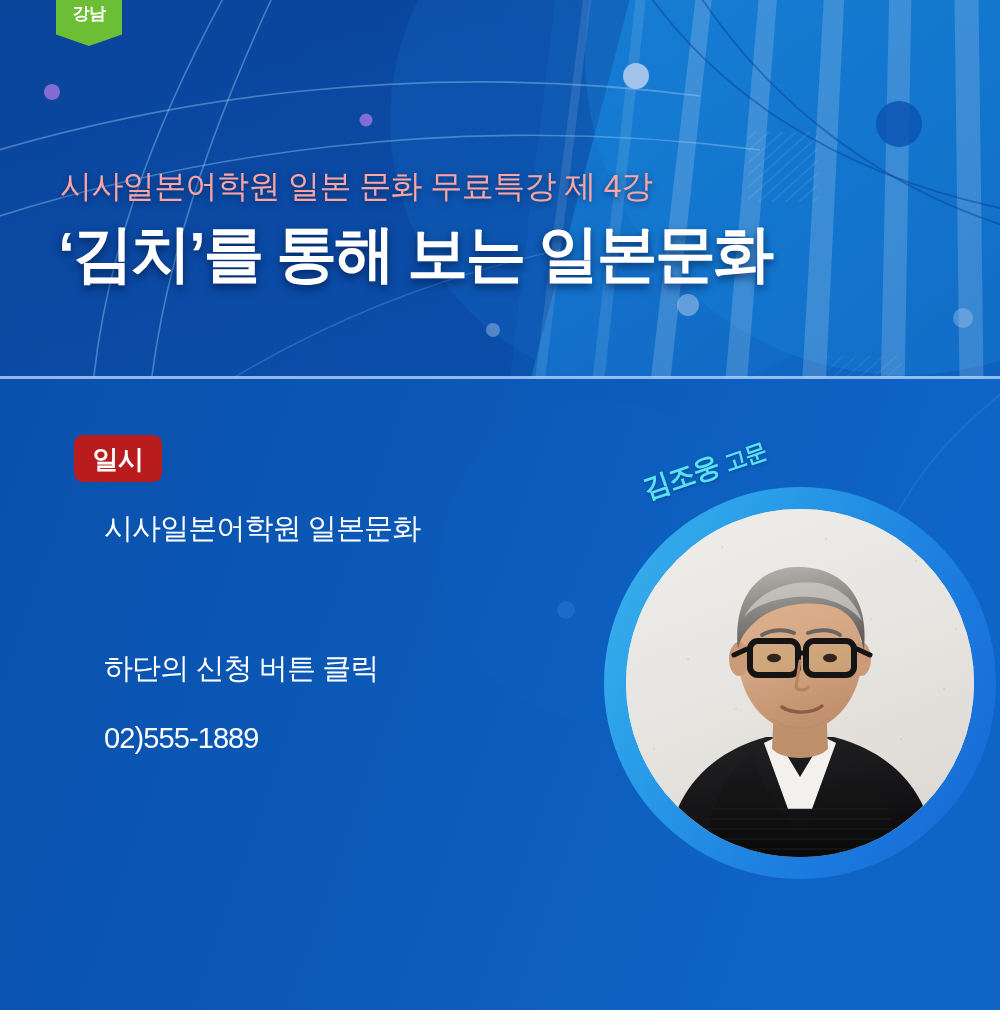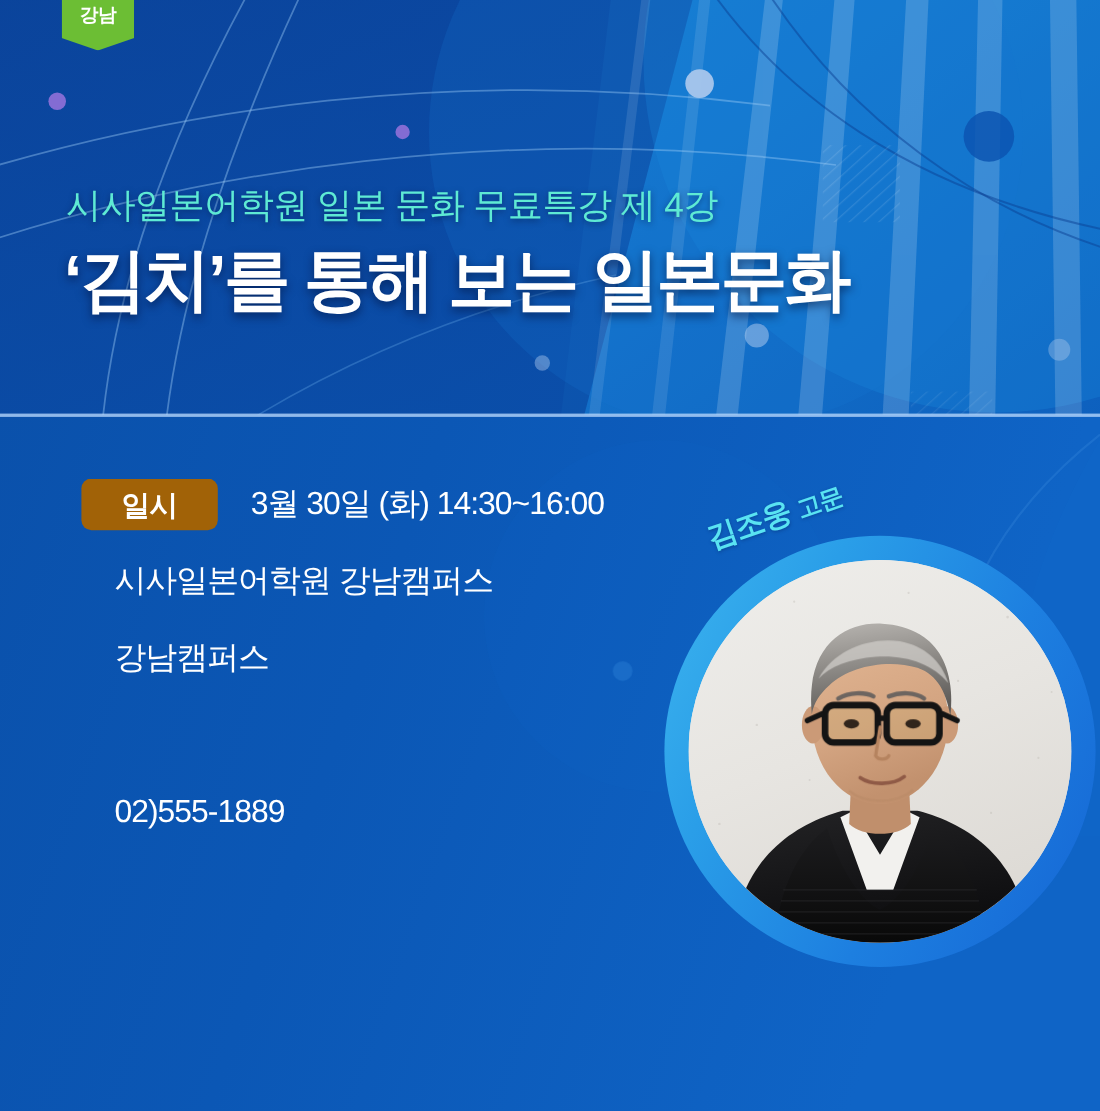--- a/index.html
+++ b/index.html
@@ -36,21 +36,21 @@
   }
   .ribbon span{
     color:#fff;font-size:17px;font-weight:bold;letter-spacing:-.5px;
     line-height:1;
   }
 
   
   .headline{position:absolute;left:0;top:0;width:1000px;z-index:6;}
   .subtitle{
     position:absolute;left:60px;top:165px;
-    color:#5eead4;
+    color:#fca5a5;
     font-size:32px;font-weight:300;letter-spacing:-.6px;
     white-space:nowrap;
     text-shadow:0 2px 6px rgba(0,20,60,.55);
   }
   .title{
     position:absolute;left:58px;top:212px;
     color:#ffffff;
     font-size:62px;font-weight:bold;letter-spacing:-2.5px;
     white-space:nowrap;
     transform:scaleX(.98);transform-origin:left center;
@@ -60,22 +60,22 @@
   
   .info{
     position:absolute;left:74px;top:435px;
     z-index:6;
   }
   .row{
     display:flex;align-items:center;
     height:47px;margin-bottom:23px;
   }
   .pill{
-    width:124px;height:47px;
-    background:#a16207;
+    width:88px;height:47px;
+    background:#b91c1c;
     border-radius:9px;
     display:flex;align-items:center;justify-content:center;
     box-sizing:border-box;
     flex:0 0 auto;
   }
   .pill span{
     color:#ffffff;font-size:26px;font-weight:bold;letter-spacing:-.5px;
     line-height:1;
   }
   .val{
@@ -215,33 +215,32 @@
     <div class="subtitle">시사일본어학원 일본 문화 무료특강 제 4강</div>
     <div class="title">‘김치’를 통해 보는 일본문화</div>
   </div>
 
   <div class="info">
 
     <div class="row">
       <div class="pill">
         <span>일시</span>
       </div>
-      <div class="val">3월 30일 (화) 14:30~16:00</div>
-    </div>
-
-    <div class="row">
-      <div class="val">시사일본어학원 강남캠퍼스</div>
-    </div>
-
-
-    <div class="row">
-      <div class="val">강남캠퍼스</div>
-    </div>
-
-    <div class="row">
+    </div>
+
+    <div class="row">
+      <div class="val">시사일본어학원 일본문화</div>
+    </div>
+
+
+    <div class="row">
+    </div>
+
+    <div class="row">
+      <div class="val">하단의 신청 버튼 클릭</div>
     </div>
 
     <div class="row">
       <div class="val">02)555-1889</div>
     </div>
 
   </div>
 
   <div class="portrait-wrap">
     <div class="ring"></div>

